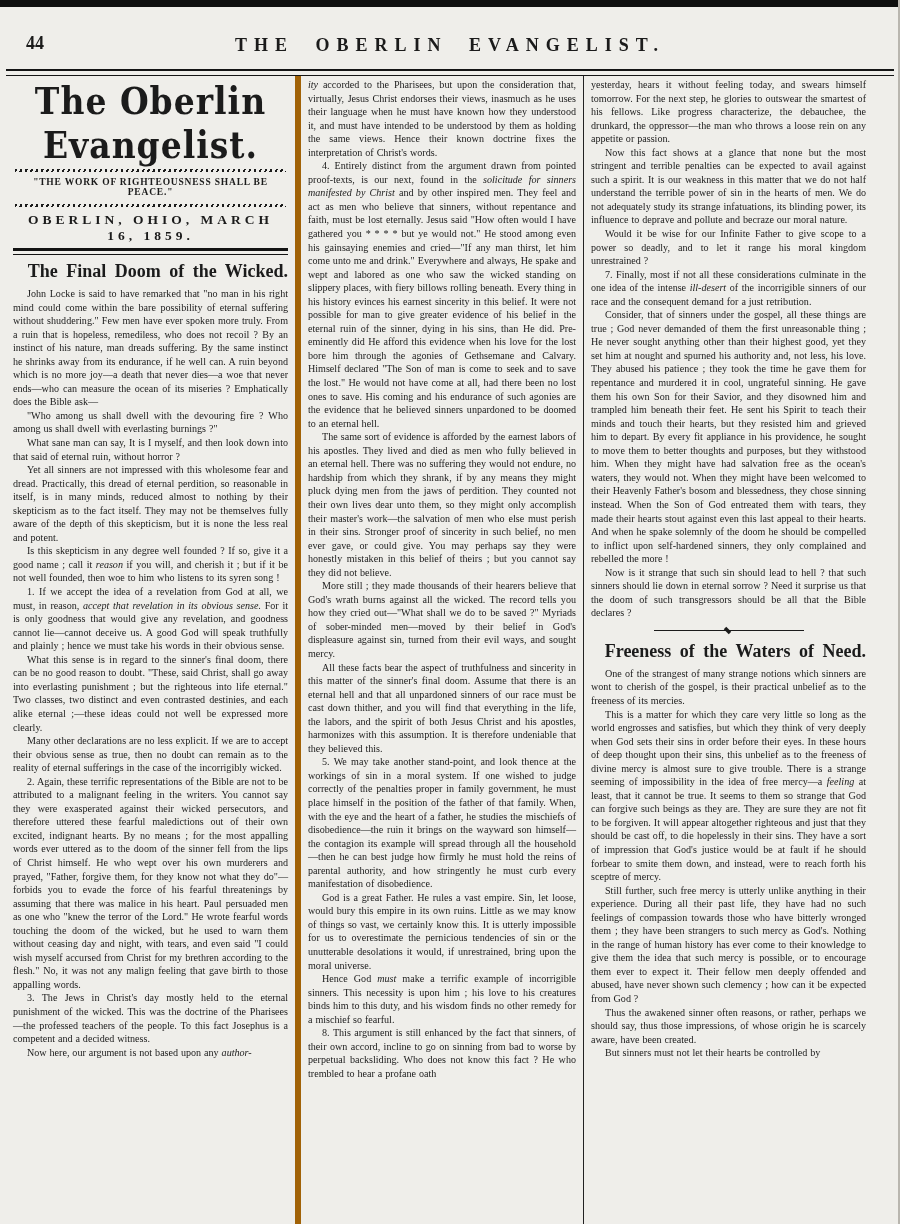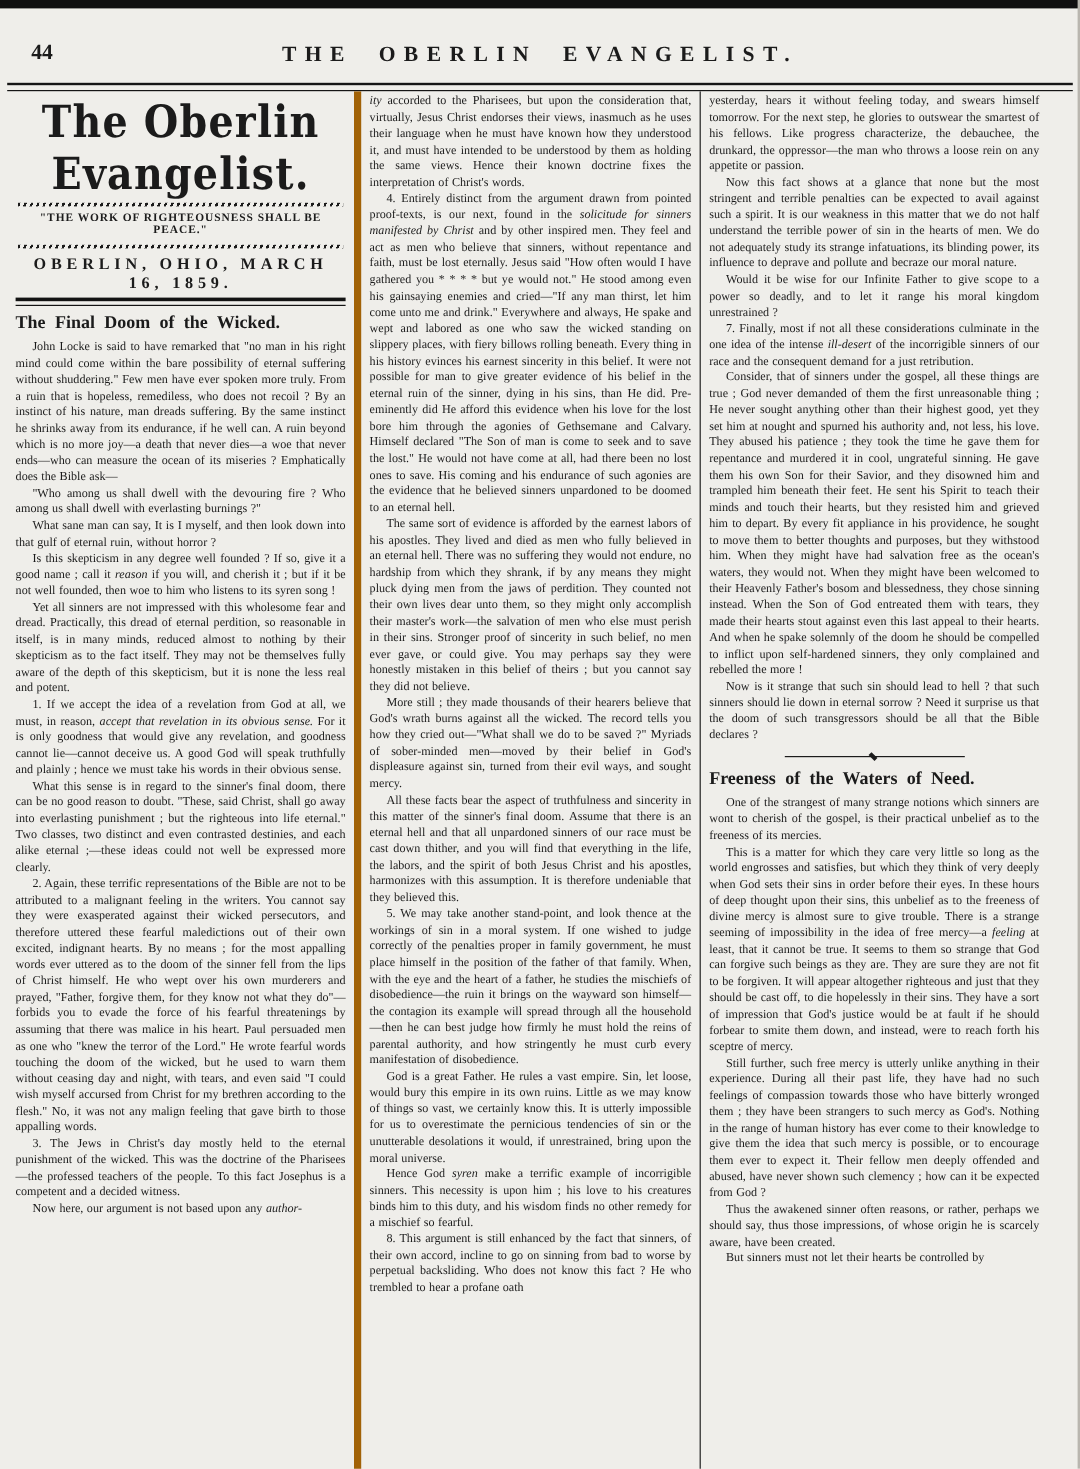--- a/index.html
+++ b/index.html
@@ -58,22 +58,22 @@
   .dateline{
     font-size:13.5px;letter-spacing:4px;font-weight:bold;
     margin:5px 0 4px 0;
   }
   .mast-rule{
     margin:2px 0 4px 0;height:3px;
     border-top:3px solid #131313;border-bottom:1px solid #131313;
   }
   
   .art-title{
-    margin:6px 0 5px 0;text-align:left;
-    font-size:15px;font-weight:bold;word-spacing:4px;
+    margin:6px 0 5px 0;text-align:right;
+    font-size:18px;font-weight:bold;word-spacing:4px;
   }
   
   .para{
     margin:0;font-size:10.1px;line-height:13.55px;
     text-align:justify;text-indent:14px;
     word-spacing:0.4px;
   }
   .para em{font-style:italic;}
   .col .flow :first-child.para.cont,{}
   .para.cont{text-indent:0;}
@@ -116,41 +116,42 @@
         <div class="wavy"></div>
         <div class="motto">"THE WORK OF RIGHTEOUSNESS SHALL BE PEACE."</div>
         <div class="wavy"></div>
         <div class="dateline">OBERLIN, OHIO, MARCH 16, 1859.</div>
         <div class="mast-rule"></div>
       </div>
       <h2 class="art-title">The Final Doom of the Wicked.</h2>
       <div class="flow">
           <p class="para">John Locke is said to have remarked that "no man in his right mind could come within the bare possibility of eternal suffering without shuddering."  Few men have ever spoken more truly.  From a ruin that is hopeless, remediless, who does not recoil ?  By an instinct of his nature, man dreads suffering.  By the same instinct he shrinks away from its endurance, if he well can.  A ruin beyond which is no more joy—a death that never dies—a woe that never ends—who can measure the ocean of its miseries ?  Emphatically does the Bible ask—</p>
           <p class="para">"Who among us shall dwell with the devouring fire ? Who among us shall dwell with everlasting burnings ?"</p>
-          <p class="para">What sane man can say, It is I myself, and then look down into that gulf of eternal ruin, without horror ?</p>
+          <p class="para">What sane man can say, It is I myself, and then look down into that said of eternal ruin, without horror ?</p>
+          <p class="para">Yet all sinners are not impressed with this wholesome fear and dread.  Practically, this dread of eternal perdition, so reasonable in itself, is in many minds, reduced almost to nothing by their skepticism as to the fact itself. They may not be themselves fully aware of the depth of this skepticism, but it is none the less real and potent.</p>
           <p class="para">Is this skepticism in any degree well founded ?  If so, give it a good name ; call it <em>reason</em> if you will, and cherish it ; but if it be not well founded, then woe to him who listens to its syren song !</p>
-          <p class="para">Yet all sinners are not impressed with this wholesome fear and dread.  Practically, this dread of eternal perdition, so reasonable in itself, is in many minds, reduced almost to nothing by their skepticism as to the fact itself. They may not be themselves fully aware of the depth of this skepticism, but it is none the less real and potent.</p>
           <p class="para">1. If we accept the idea of a revelation from God at all, we must, in reason, <em>accept that revelation in its obvious sense.</em>  For it is only goodness that would give any revelation, and goodness cannot lie—cannot deceive us. A good God will speak truthfully and plainly ; hence we must take his words in their obvious sense.</p>
           <p class="para">What this sense is in regard to the sinner's final doom, there can be no good reason to doubt. "These, said Christ, shall go away into everlasting punishment ; but the righteous into life eternal."  Two classes, two distinct and even contrasted destinies, and each alike eternal ;—these ideas could not well be expressed more clearly.</p>
+          <p class="para">Many other declarations are no less explicit.  If we are to accept their obvious sense as true, then no doubt can remain as to the reality of eternal sufferings in the case of the incorrigibly wicked.</p>
           <p class="para">2. Again, these terrific representations of the Bible are not to be attributed to a malignant feeling in the writers. You cannot say they were exasperated against their wicked persecutors, and therefore uttered these fearful maledictions out of their own excited, indignant hearts.  By no means ; for the most appalling words ever uttered as to the doom of the sinner fell from the lips of Christ himself. He who wept over his own murderers and prayed, "Father, forgive them, for they know not what they do"—forbids you to evade the force of his fearful threatenings by assuming that there was malice in his heart.  Paul persuaded men as one who "knew the terror of the Lord."  He wrote fearful words touching the doom of the wicked, but he used to warn them without ceasing day and night, with tears, and even said "I could wish myself accursed from Christ for my brethren according to the flesh."  No, it was not any malign feeling that gave birth to those appalling words.</p>
           <p class="para">3. The Jews in Christ's day mostly held to the eternal punishment of the wicked.  This was the doctrine of the Pharisees—the professed teachers of the people.  To this fact Josephus is a competent and a decided witness.</p>
           <p class="para">Now here, our argument is not based upon any <em>author-</em></p>
         </div>
     </section>
 
     <section class="col col-mid">
       <div class="flow">
           <p class="para cont"><em>ity</em> accorded to the Pharisees, but upon the consideration that, virtually, Jesus Christ endorses their views, inasmuch as he uses their language when he must have known how they understood it, and must have intended to be understood by them as holding the same views.  Hence their known doctrine fixes the interpretation of Christ's words.</p>
           <p class="para">4. Entirely distinct from the argument drawn from pointed proof-texts, is our next, found in the <em>solicitude for sinners manifested by Christ</em> and by other inspired men. They feel and act as men who believe that sinners, without repentance and faith, must be lost eternally.  Jesus said "How often would I have gathered you  *  *  *  * but ye would not."  He stood among even his gainsaying enemies and cried—"If any man thirst, let him come unto me and drink."  Everywhere and always, He spake and wept and labored as one who saw the wicked standing on slippery places, with fiery billows rolling beneath.  Every thing in his history evinces his earnest sincerity in this belief.  It were not possible for man to give greater evidence of his belief in the eternal ruin of the sinner, dying in his sins, than He did.  Pre-eminently did He afford this evidence when his love for the lost bore him through the agonies of Gethsemane and Calvary.  Himself declared "The Son of man is come to seek and to save the lost." He would not have come at all, had there been no lost ones to save.  His coming and his endurance of such agonies are the evidence that he believed sinners unpardoned to be doomed to an eternal hell.</p>
           <p class="para">The same sort of evidence is afforded by the earnest labors of his apostles.  They lived and died as men who fully believed in an eternal hell.  There was no suffering they would not endure, no hardship from which they shrank, if by any means they might pluck dying men from the jaws of perdition.  They counted not their own lives dear unto them, so they might only accomplish their master's work—the salvation of men who else must perish in their sins.  Stronger proof of sincerity in such belief, no men ever gave, or could give.  You may perhaps say they were honestly mistaken in this belief of theirs ; but you cannot say they did not believe.</p>
           <p class="para">More still ; they made thousands of their hearers believe that God's wrath burns against all the wicked. The record tells you how they cried out—"What shall we do to be saved ?"  Myriads of sober-minded men—moved by their belief in God's displeasure against sin, turned from their evil ways, and sought mercy.</p>
           <p class="para">All these facts bear the aspect of truthfulness and sincerity in this matter of the sinner's final doom.  Assume that there is an eternal hell and that all unpardoned sinners of our race must be cast down thither, and you will find that everything in the life, the labors, and the spirit of both Jesus Christ and his apostles, harmonizes with this assumption.  It is therefore undeniable that they believed this.</p>
           <p class="para">5. We may take another stand-point, and look thence at the workings of sin in a moral system.  If one wished to judge correctly of the penalties proper in family government, he must place himself in the position of the father of that family.  When, with the eye and the heart of a father, he studies the mischiefs of disobedience—the ruin it brings on the wayward son himself—the contagion its example will spread through all the household—then he can best judge how firmly he must hold the reins of parental authority, and how stringently he must curb every manifestation of disobedience.</p>
           <p class="para">God is a great Father.  He rules a vast empire.  Sin, let loose, would bury this empire in its own ruins.  Little as we may know of things so vast, we certainly know this. It is utterly impossible for us to overestimate the pernicious tendencies of sin or the unutterable desolations it would, if unrestrained, bring upon the moral universe.</p>
-          <p class="para">Hence God <em>syren</em> make a terrific example of incorrigible sinners.  This necessity is upon him ; his love to his creatures binds him to this duty, and his wisdom finds no other remedy for a mischief so fearful.</p>
+          <p class="para">Hence God <em>must</em> make a terrific example of incorrigible sinners.  This necessity is upon him ; his love to his creatures binds him to this duty, and his wisdom finds no other remedy for a mischief so fearful.</p>
           <p class="para">8. This argument is still enhanced by the fact that sinners, of their own accord, incline to go on sinning from bad to worse by perpetual backsliding.  Who does not know this fact ?  He who trembled to hear a profane oath</p>
         </div>
     </section>
 
     <section class="col">
       <div class="flow">
           <p class="para cont">yesterday, hears it without feeling today, and swears himself tomorrow.  For the next step, he glories to outswear the smartest of his fellows.  Like progress characterize, the debauchee, the drunkard, the oppressor—the man who throws a loose rein on any appetite or passion.</p>
           <p class="para">Now this fact shows at a glance that none but the most stringent and terrible penalties can be expected to avail against such a spirit.  It is our weakness in this matter that we do not half understand the terrible power of sin in the hearts of men.  We do not adequately study its strange infatuations, its blinding power, its influence to deprave and pollute and becraze our moral nature.</p>
           <p class="para">Would it be wise for our Infinite Father to give scope to a power so deadly, and to let it range his moral kingdom unrestrained ?</p>
           <p class="para">7. Finally, most if not all these considerations culminate in the one idea of the intense <em>ill-desert</em> of the incorrigible sinners of our race and the consequent demand for a just retribution.</p>

